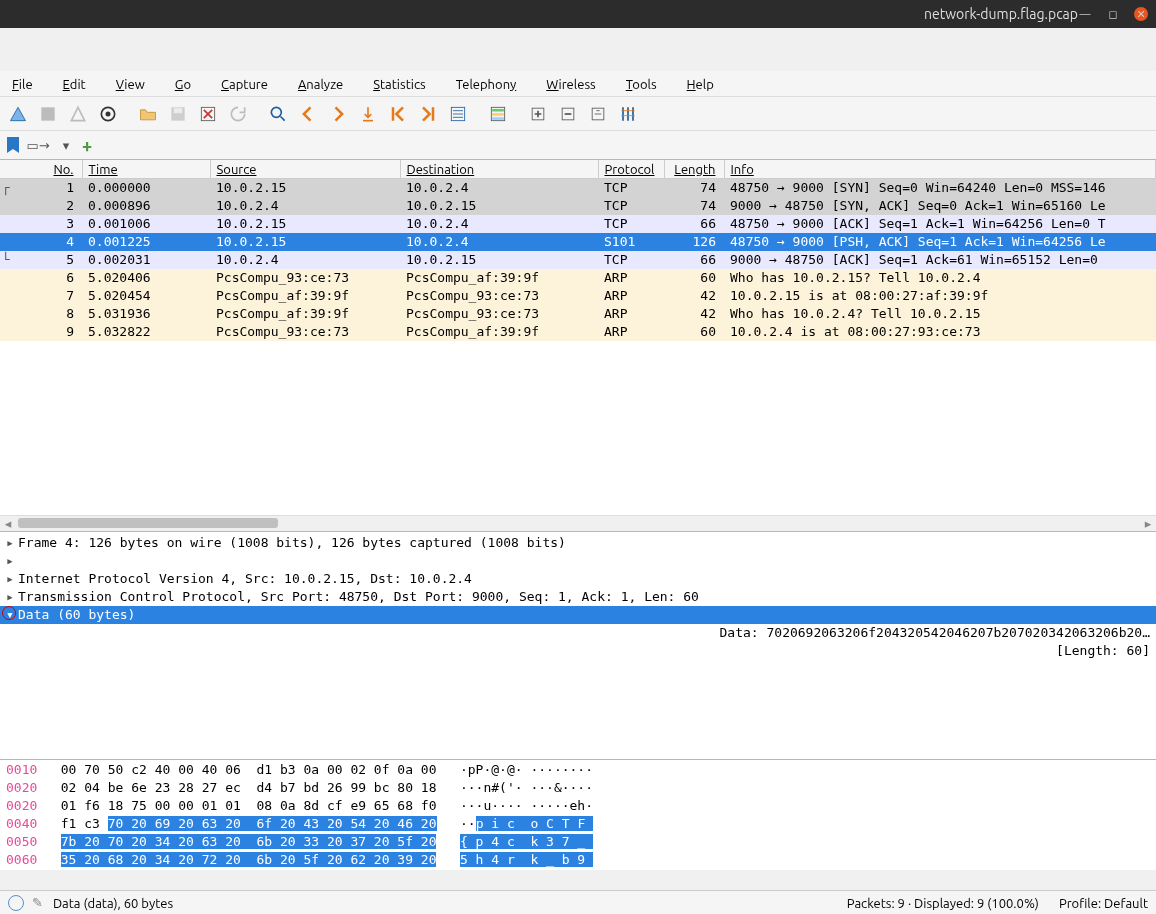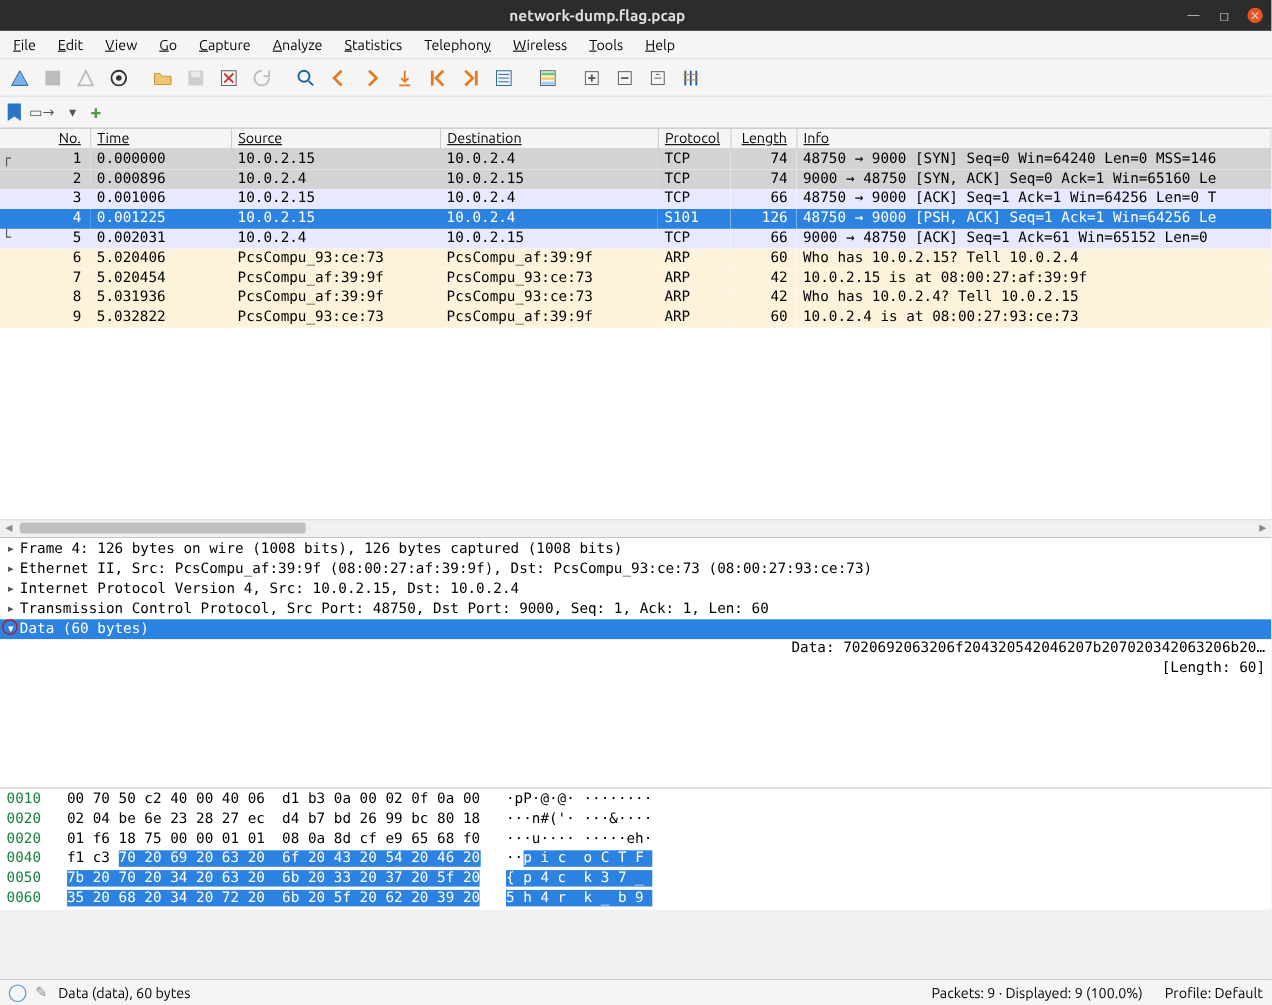--- a/index.html
+++ b/index.html
@@ -1,27 +1,27 @@
 <!DOCTYPE html>
 <html><head>
 <meta charset="utf-8">
 <style>
 * { box-sizing: border-box; margin: 0; padding: 0; }
 body { font-family: "Ubuntu", "DejaVu Sans", sans-serif; font-size: 13px; background: #f0f0f0; width: 1156px; height: 914px; overflow: hidden; display: flex; flex-direction: column; }
 .mono { font-family: "DejaVu Sans Mono", "Courier New", monospace; }
 
 
 .titlebar { background: #2c2c2c; color: #dfdfdf; height: 28px; display: flex; align-items: center; padding: 0 8px; position: relative; }
-.titlebar .title { flex: 1; text-align: center; font-weight: bold; font-size: 14px; }
+.titlebar .title { flex: 1; text-align: right; font-weight: normal; font-size: 14px; }
 .titlebar .wc { display: flex; gap: 14px; align-items: center; }
 .titlebar .wc span { width: 14px; height: 14px; display:inline-flex; align-items:center; justify-content:center; font-size:11px; color:#ccc;}
 .titlebar .close { background:#e95420; border-radius:50%; width:18px; height:18px; color:#fff;}
 
 
-.menubar { background:#f5f5f5; height:26px; display:flex; align-items:center; padding:0 6px; gap:8px; border-bottom:1px solid #ddd;}
+.menubar { background:#f5f5f5; height:26px; display:flex; align-items:center; padding:0 6px; gap:18px; border-bottom:1px solid #ddd;margin-top:43px;}
 .menubar span { padding:2px 6px; }
 .menubar span u { text-decoration: underline; }
 
 
 .toolbar { background:#f5f5f5; height:34px; display:flex; align-items:center; padding:2px 4px; gap:2px; border-bottom:1px solid #ddd;}
 .toolbar .tb { width:28px; height:28px; display:flex; align-items:center; justify-content:center; border:1px solid transparent; }
 .toolbar .sep { width:8px; }
 svg.icon { width:20px; height:20px; }
 .toolbar .tb.disabled svg { opacity:0.35; }
 
@@ -61,21 +61,21 @@
 .details .line .tri { display:inline-block; width:12px; color:#555;}
 .details .line.sel { background:#2c82e0; color:#fff; }
 .details .line.sel .tri { color:#fff;}
 .details .line.indent1 { padding-left:28px;justify-content:flex-end; }
 .details .circle { position:absolute; left:2px; width:14px; height:14px; border:1.5px solid #cc0000; border-radius:50%; pointer-events:none;}
 .details .sel-wrap { position:relative; }
 
 
 .bytes { background:#fff; height:110px; overflow:hidden; padding:2px 6px;}
 .bytes .bline { white-space:pre; font-size:13px; height:18px;}
-.bytes .offs { color:#15803d; }
+.bytes .offs { color:#ec4899; }
 .bytes .hl { background:#2c82e0; color:#fff; }
 .bytes .nh { }
 
 
 .statusbar { margin-top:auto; height:24px; background:#f5f5f5; border-top:1px solid #ccc; display:flex; align-items:center; padding:0 8px; font-size:13px;}
 .statusbar .sicon { width:16px; height:16px; border:1.5px solid #5a8fc8; border-radius:50%; margin-right:8px;}
 .statusbar .pencil{ margin-right:10px; color:#888;}
 .statusbar .left { }
 .statusbar .center { margin-left:auto;padding-left:35px; }
 .statusbar .right { margin-left:20px;}
@@ -344,21 +344,20 @@
   </div>
 </div>
 
 <div class="details mono" id="details">
     <div class="line">
       <span class="tri">▸</span>
       <span>Frame 4: 126 bytes on wire (1008 bits), 126 bytes captured (1008 bits)</span>
     </div>
     <div class="line">
       <span class="tri">▸</span>
-      <span>Ethernet II, Src: PcsCompu_af:39:9f (08:00:27:af:39:9f), Dst: PcsCompu_93:ce:73 (08:00:27:93:ce:73)</span>
     </div>
     <div class="line">
       <span class="tri">▸</span>
       <span>Internet Protocol Version 4, Src: 10.0.2.15, Dst: 10.0.2.4</span>
     </div>
     <div class="line">
       <span class="tri">▸</span>
       <span>Transmission Control Protocol, Src Port: 48750, Dst Port: 9000, Seq: 1, Ack: 1, Len: 60</span>
     </div>
     <div class="sel-wrap">

